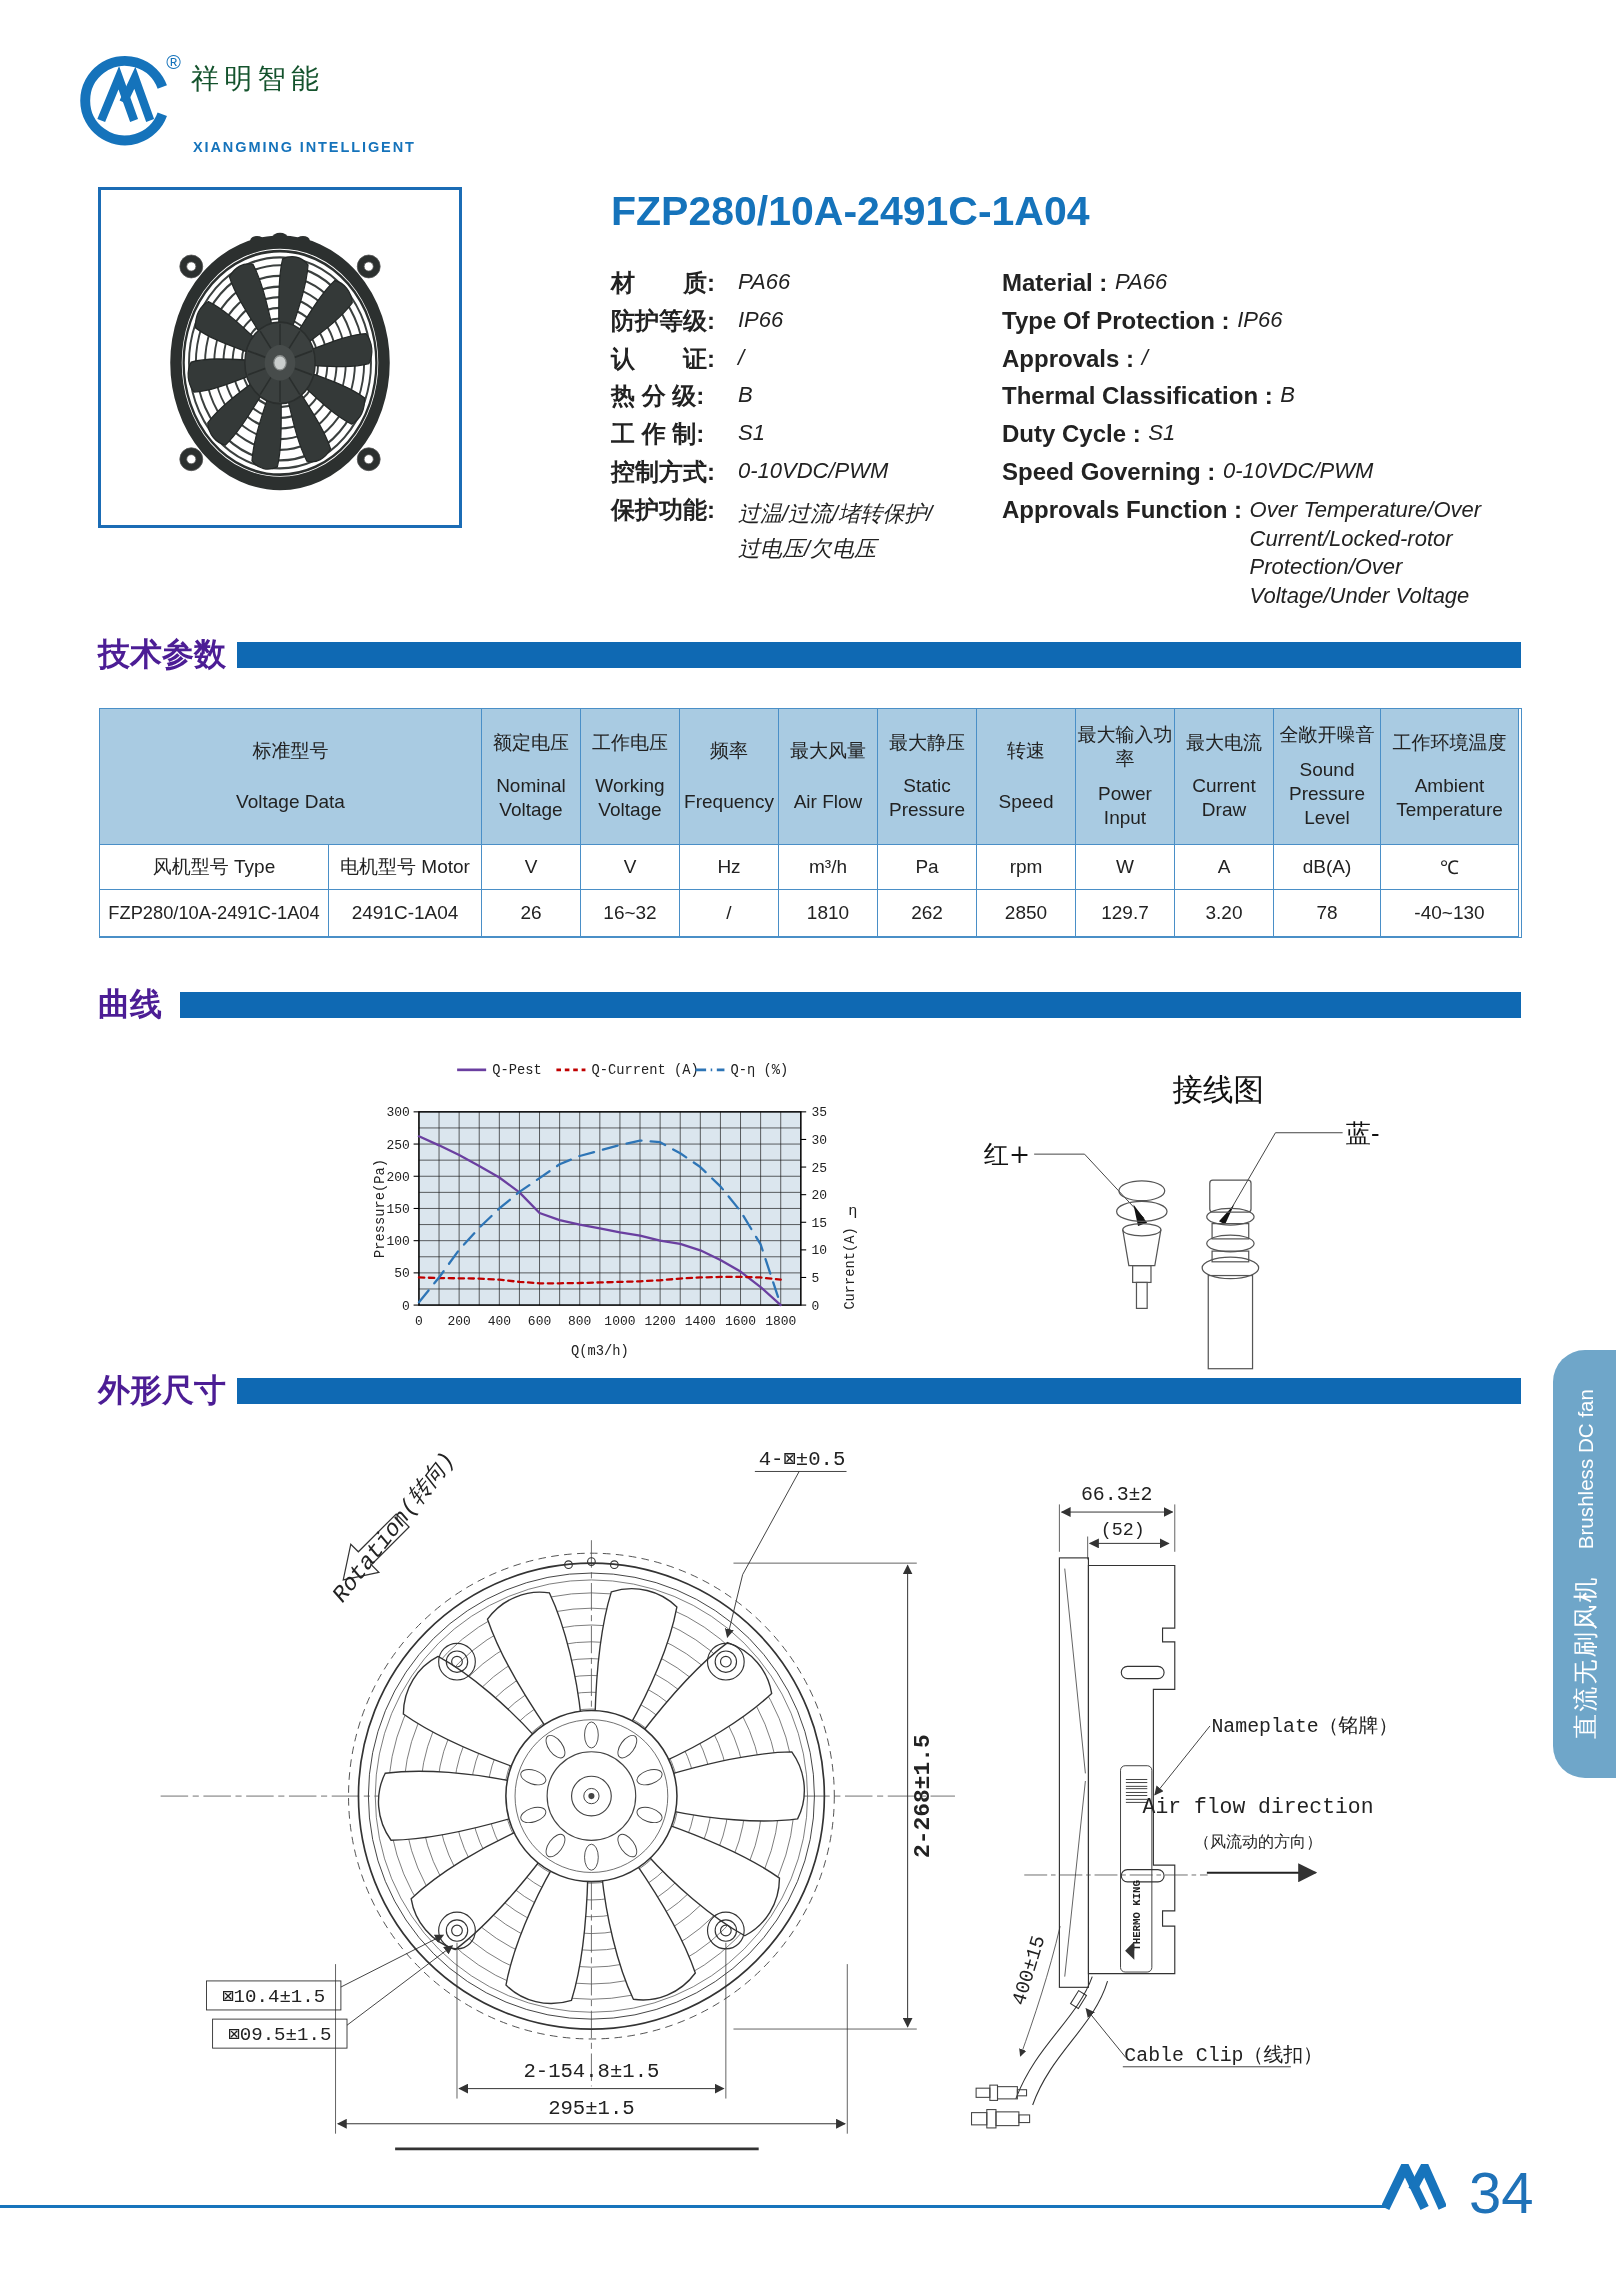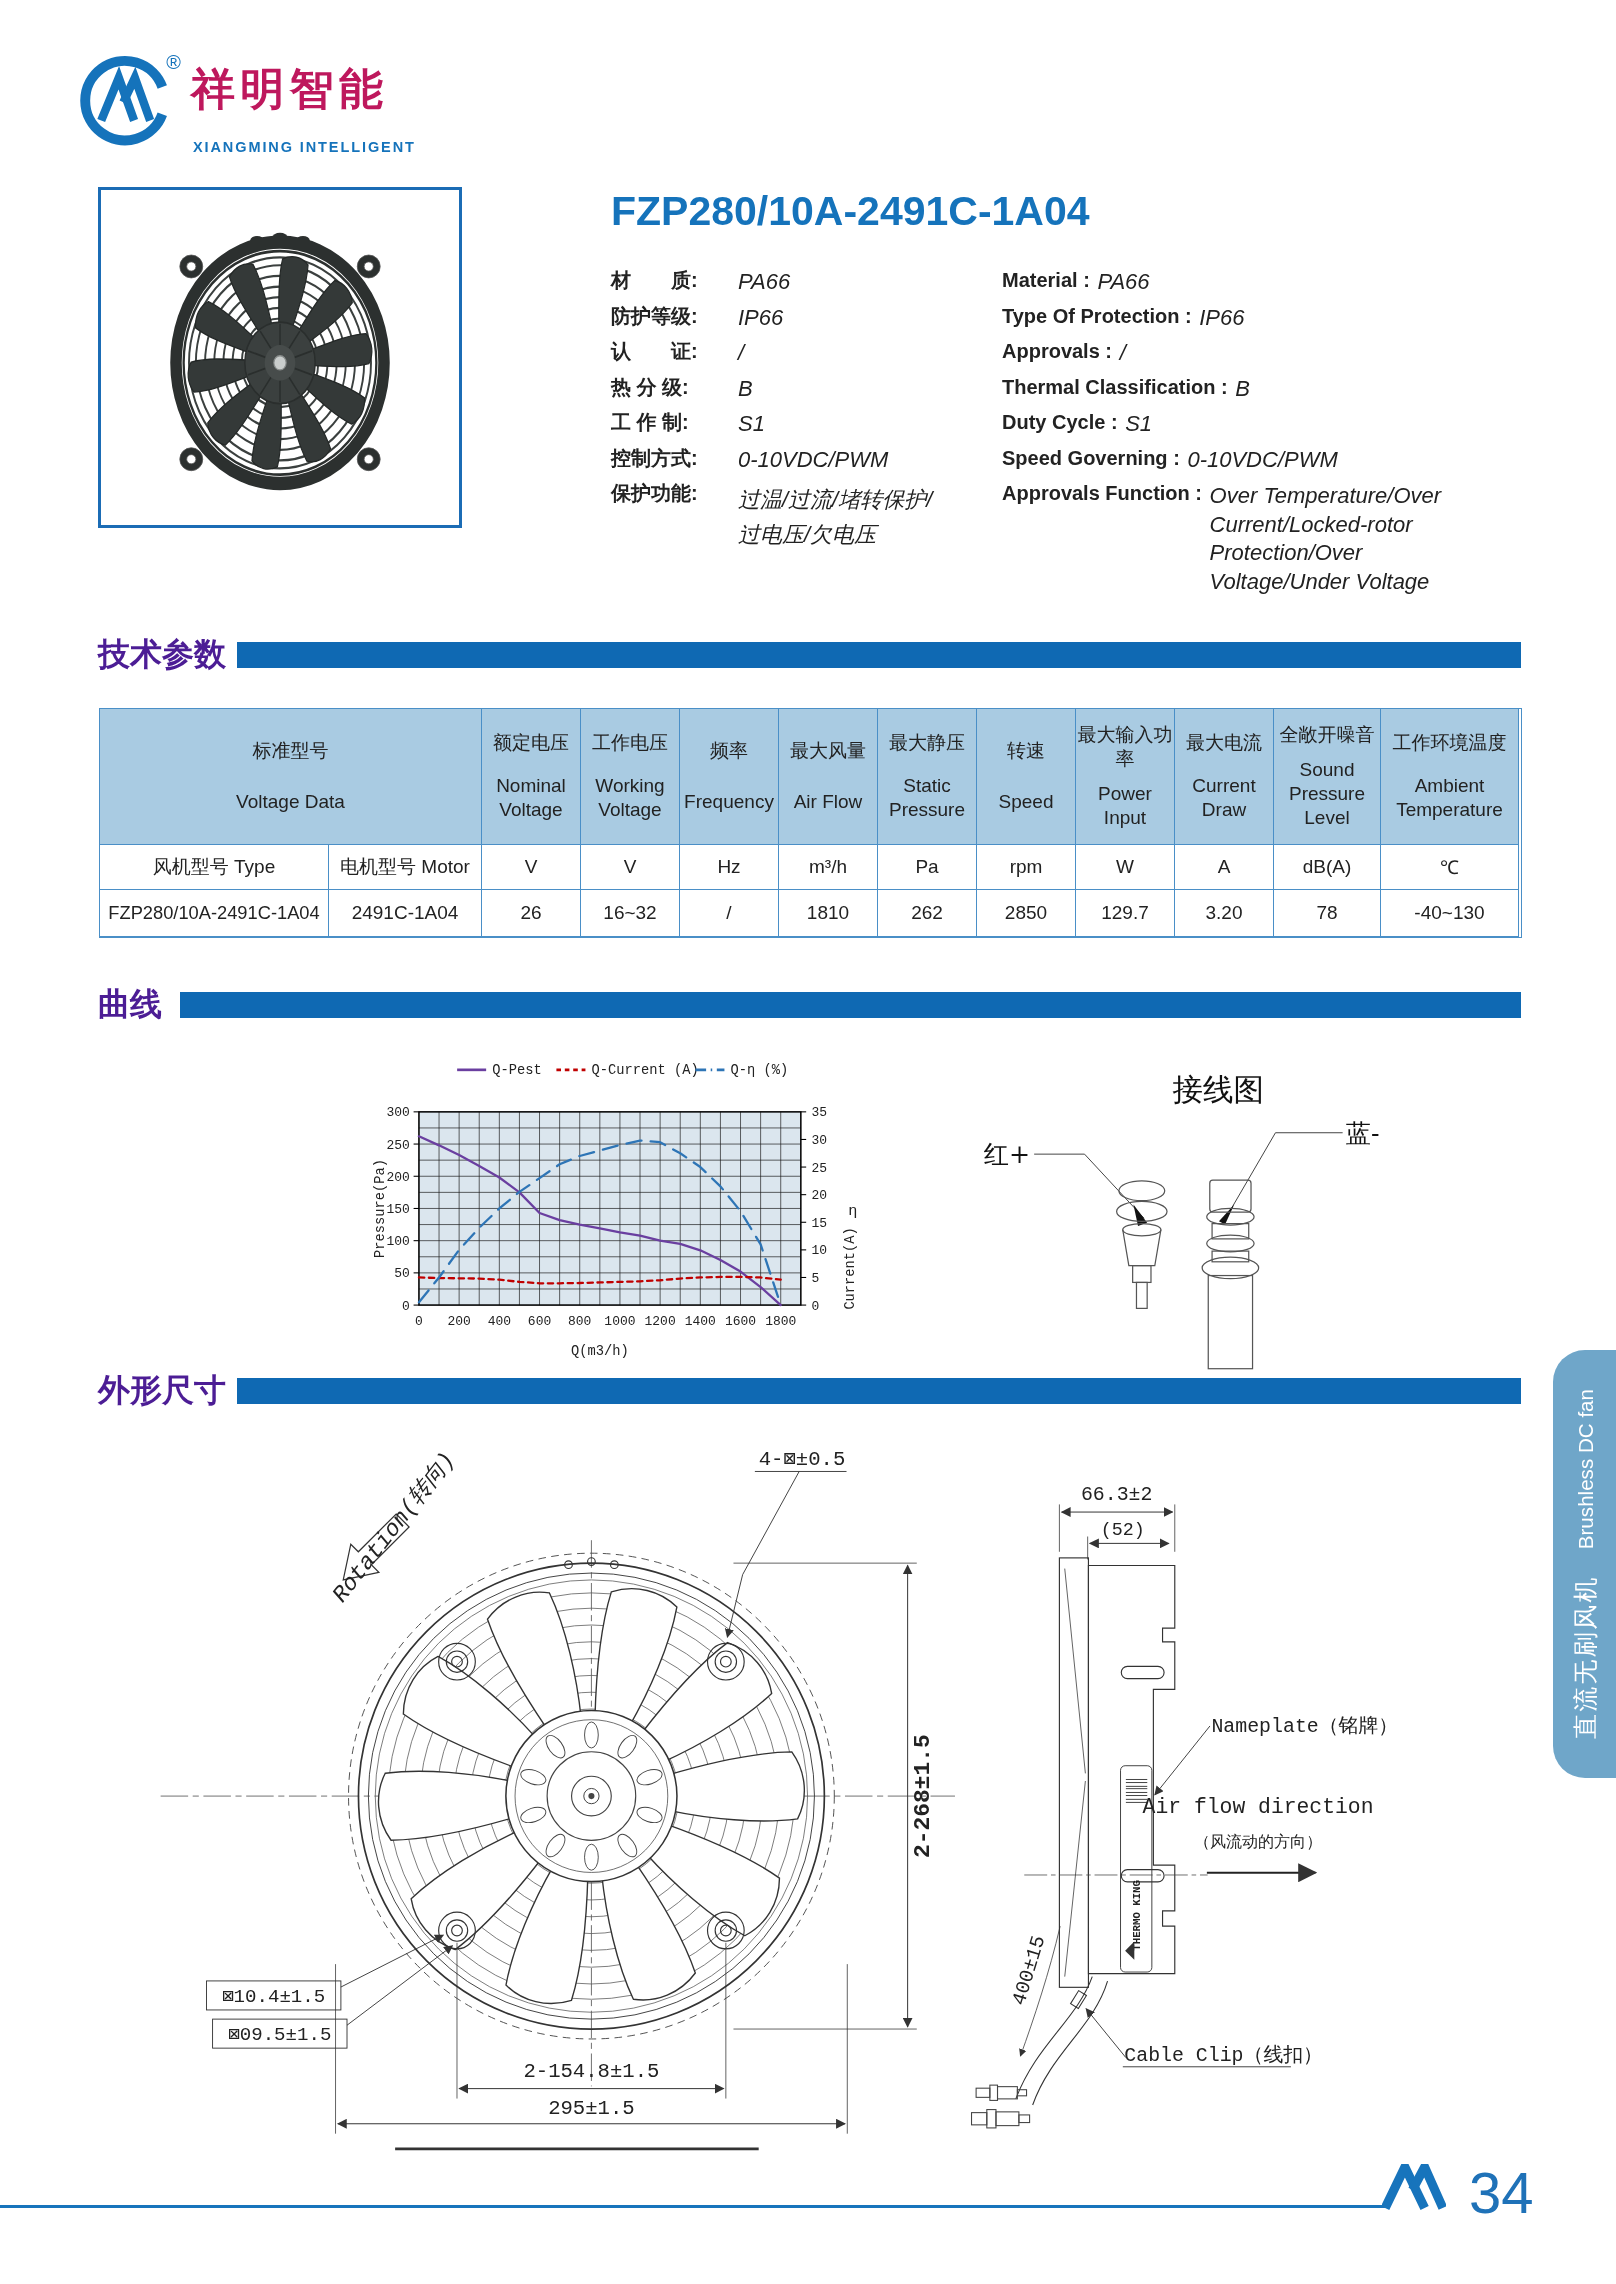--- a/index.html
+++ b/index.html
@@ -1,27 +1,27 @@
 <!DOCTYPE html>
 <html style="font-size:12.2px"><head>
 <meta charset="utf-8">
 <style>
   html,body{margin:0;padding:0;background:#888;}
   #page{position:relative;width:1617px;height:2284px;background:#ffffff;overflow:hidden;
         font-family:"Liberation Sans",sans-serif;color:#1b1b1b;}
   .abs{position:absolute;}
   
-  .brand-cn{font-size:44px;font-weight:bold;color:#be185d;letter-spacing:5.3px;}
+  .brand-cn{font-size:28px;font-weight:normal;color:#14532d;letter-spacing:5.3px;}
   .brand-en{font-size:14.5px;font-weight:bold;color:#1573bb;letter-spacing:1.9px;}
   
   .photo-box{width:364px;height:341px;border:3.1px solid #1b6cb5;box-sizing:border-box;background:#fff;}
   .model-title{font-size:41px;font-weight:bold;color:#1573bb;letter-spacing:0px;}
   .spec-col{line-height:1.16;}
   .spec-row{margin-bottom:10px;display:flex;align-items:flex-start;}
-  .spec-label{font-weight:bold;font-size:20px;color:#222;white-space:pre;flex:none;}
+  .spec-label{font-weight:bold;font-size:24px;color:#222;white-space:pre;flex:none;}
   .spec-value{font-size:22px;color:#222;font-style:italic;}
   .cnv .spec-label{width:127px;}
   .cnv .spec-value{width:205px;}
   .env .spec-label{margin-right:7.6px;}
   .env .spec-value{width:281px;}
   
   .sec-head{font-size:32px;font-weight:bold;color:#4c1d95;}
   .bar{background:#0f69b3;height:26px;}
   
   .ptable{display:grid;grid-template-columns:229px 153px repeat(8,99px) 107px 138px;

